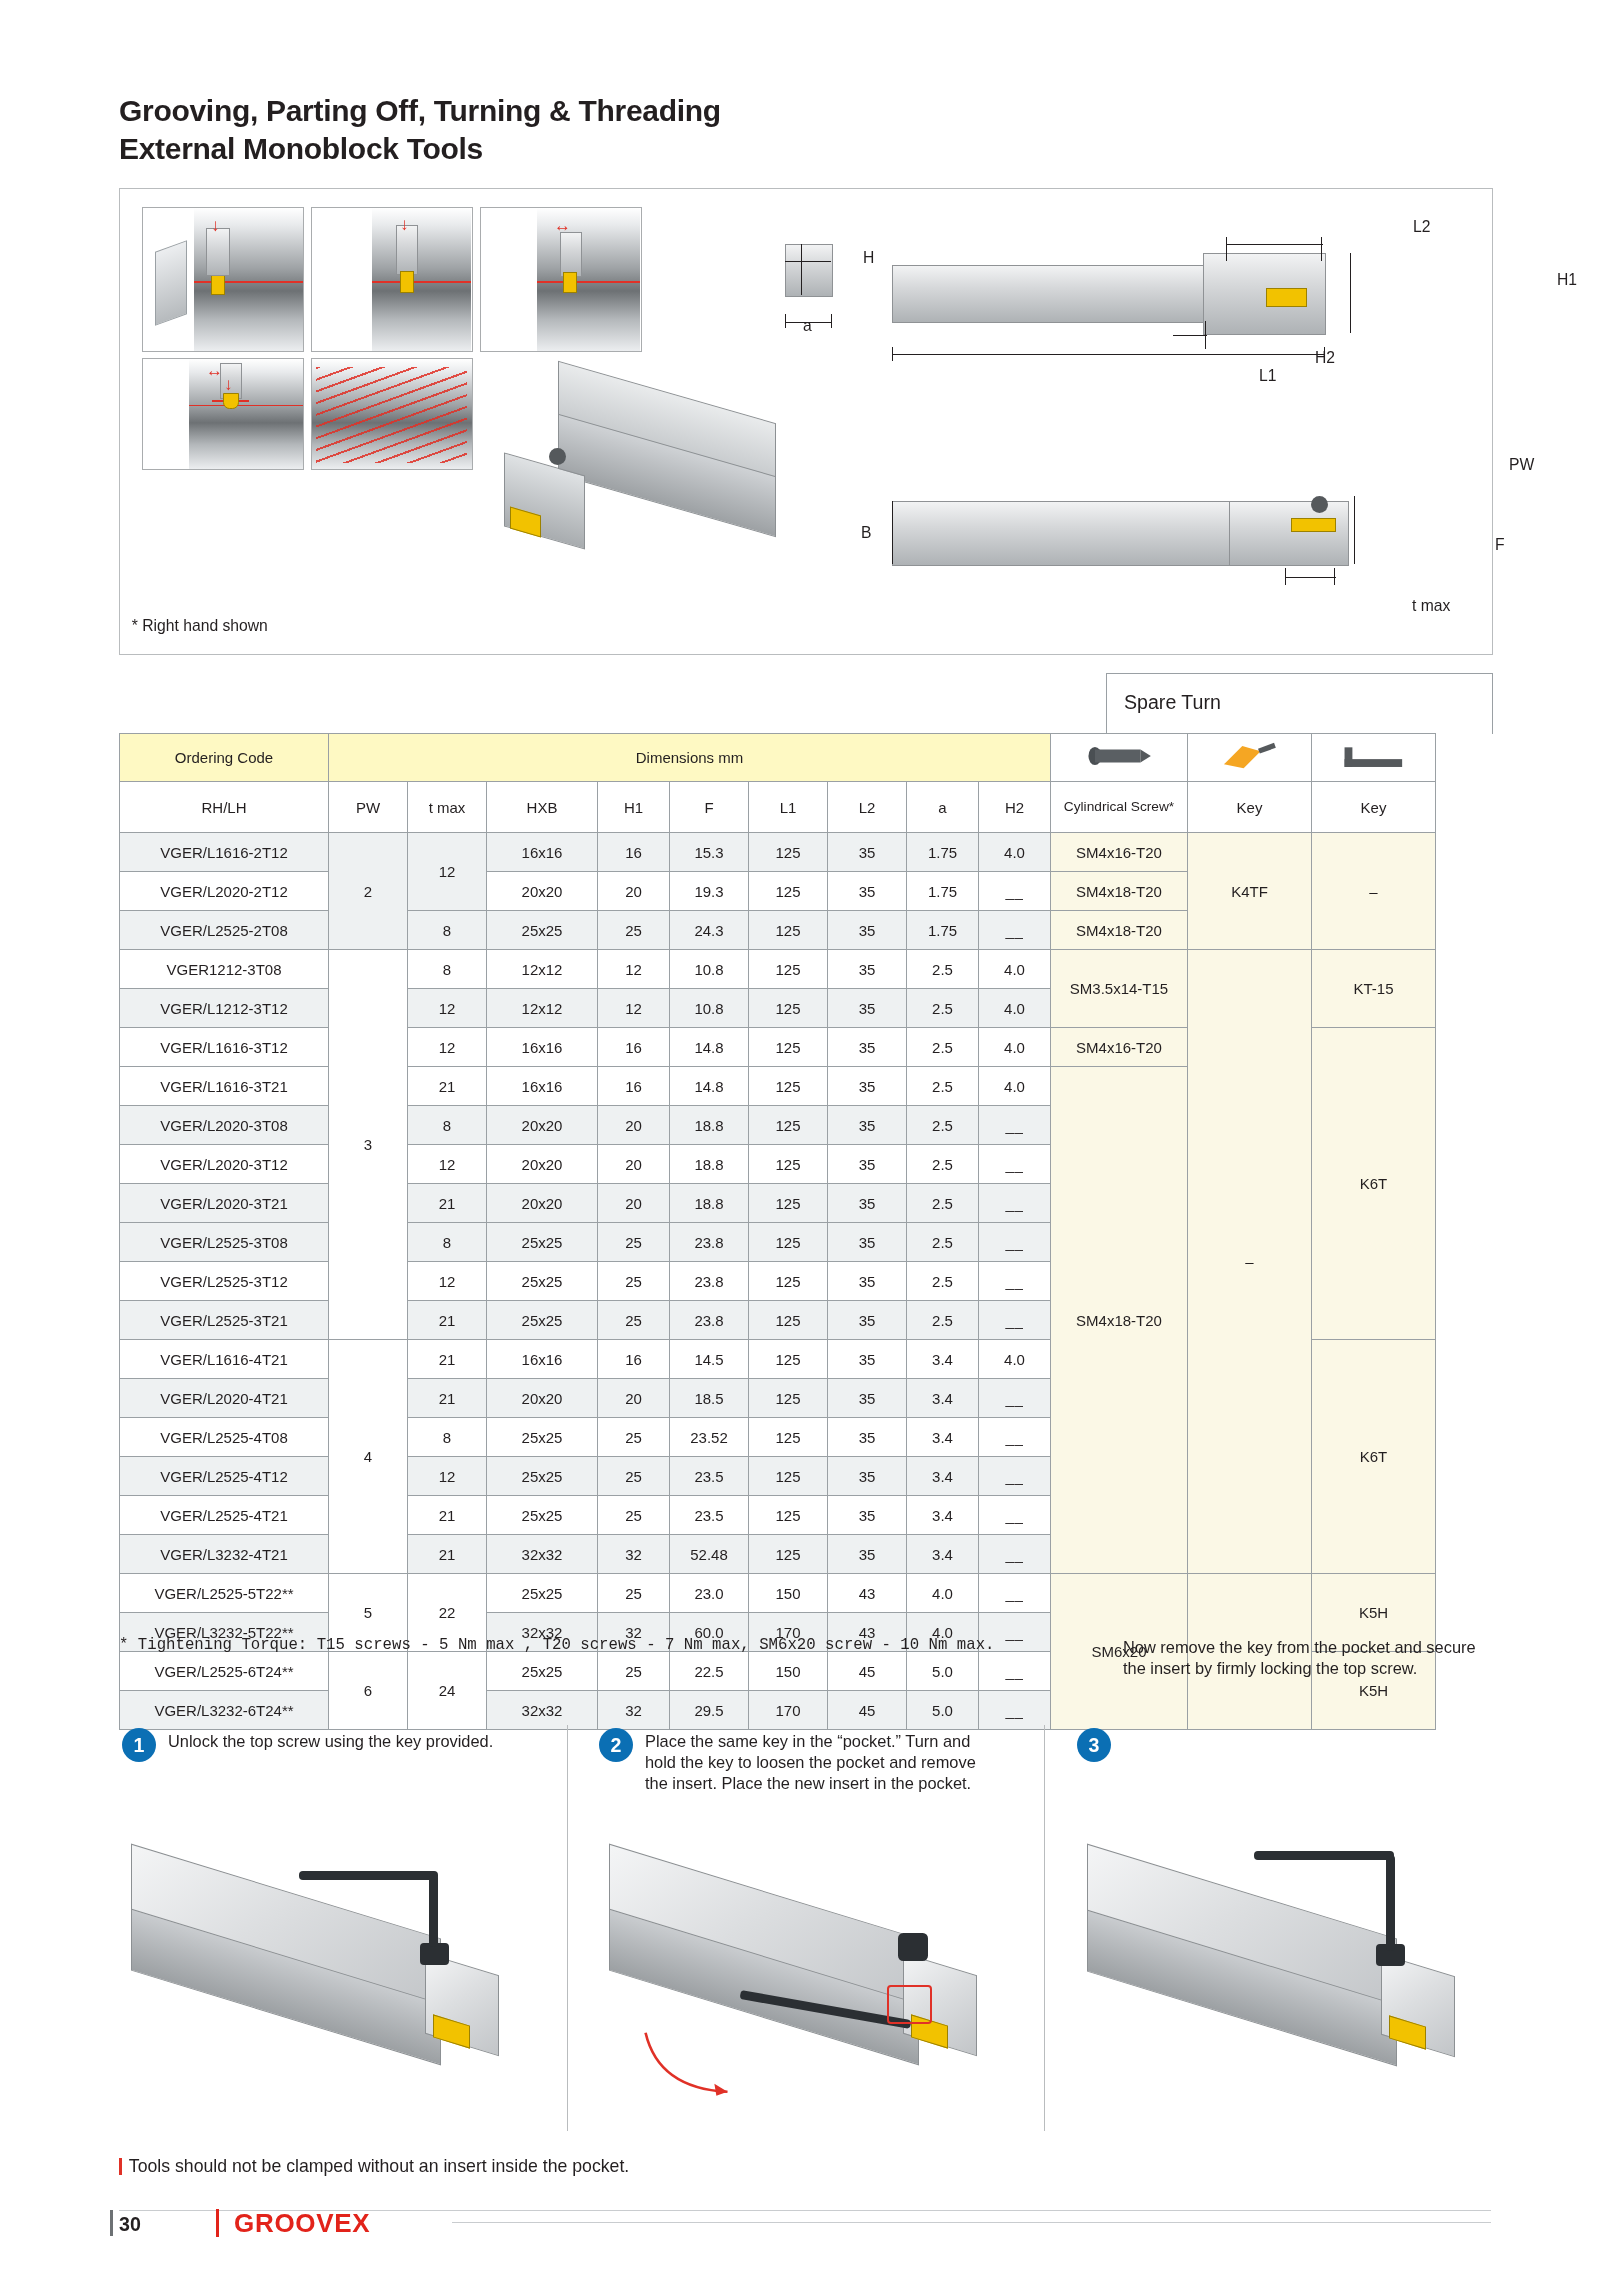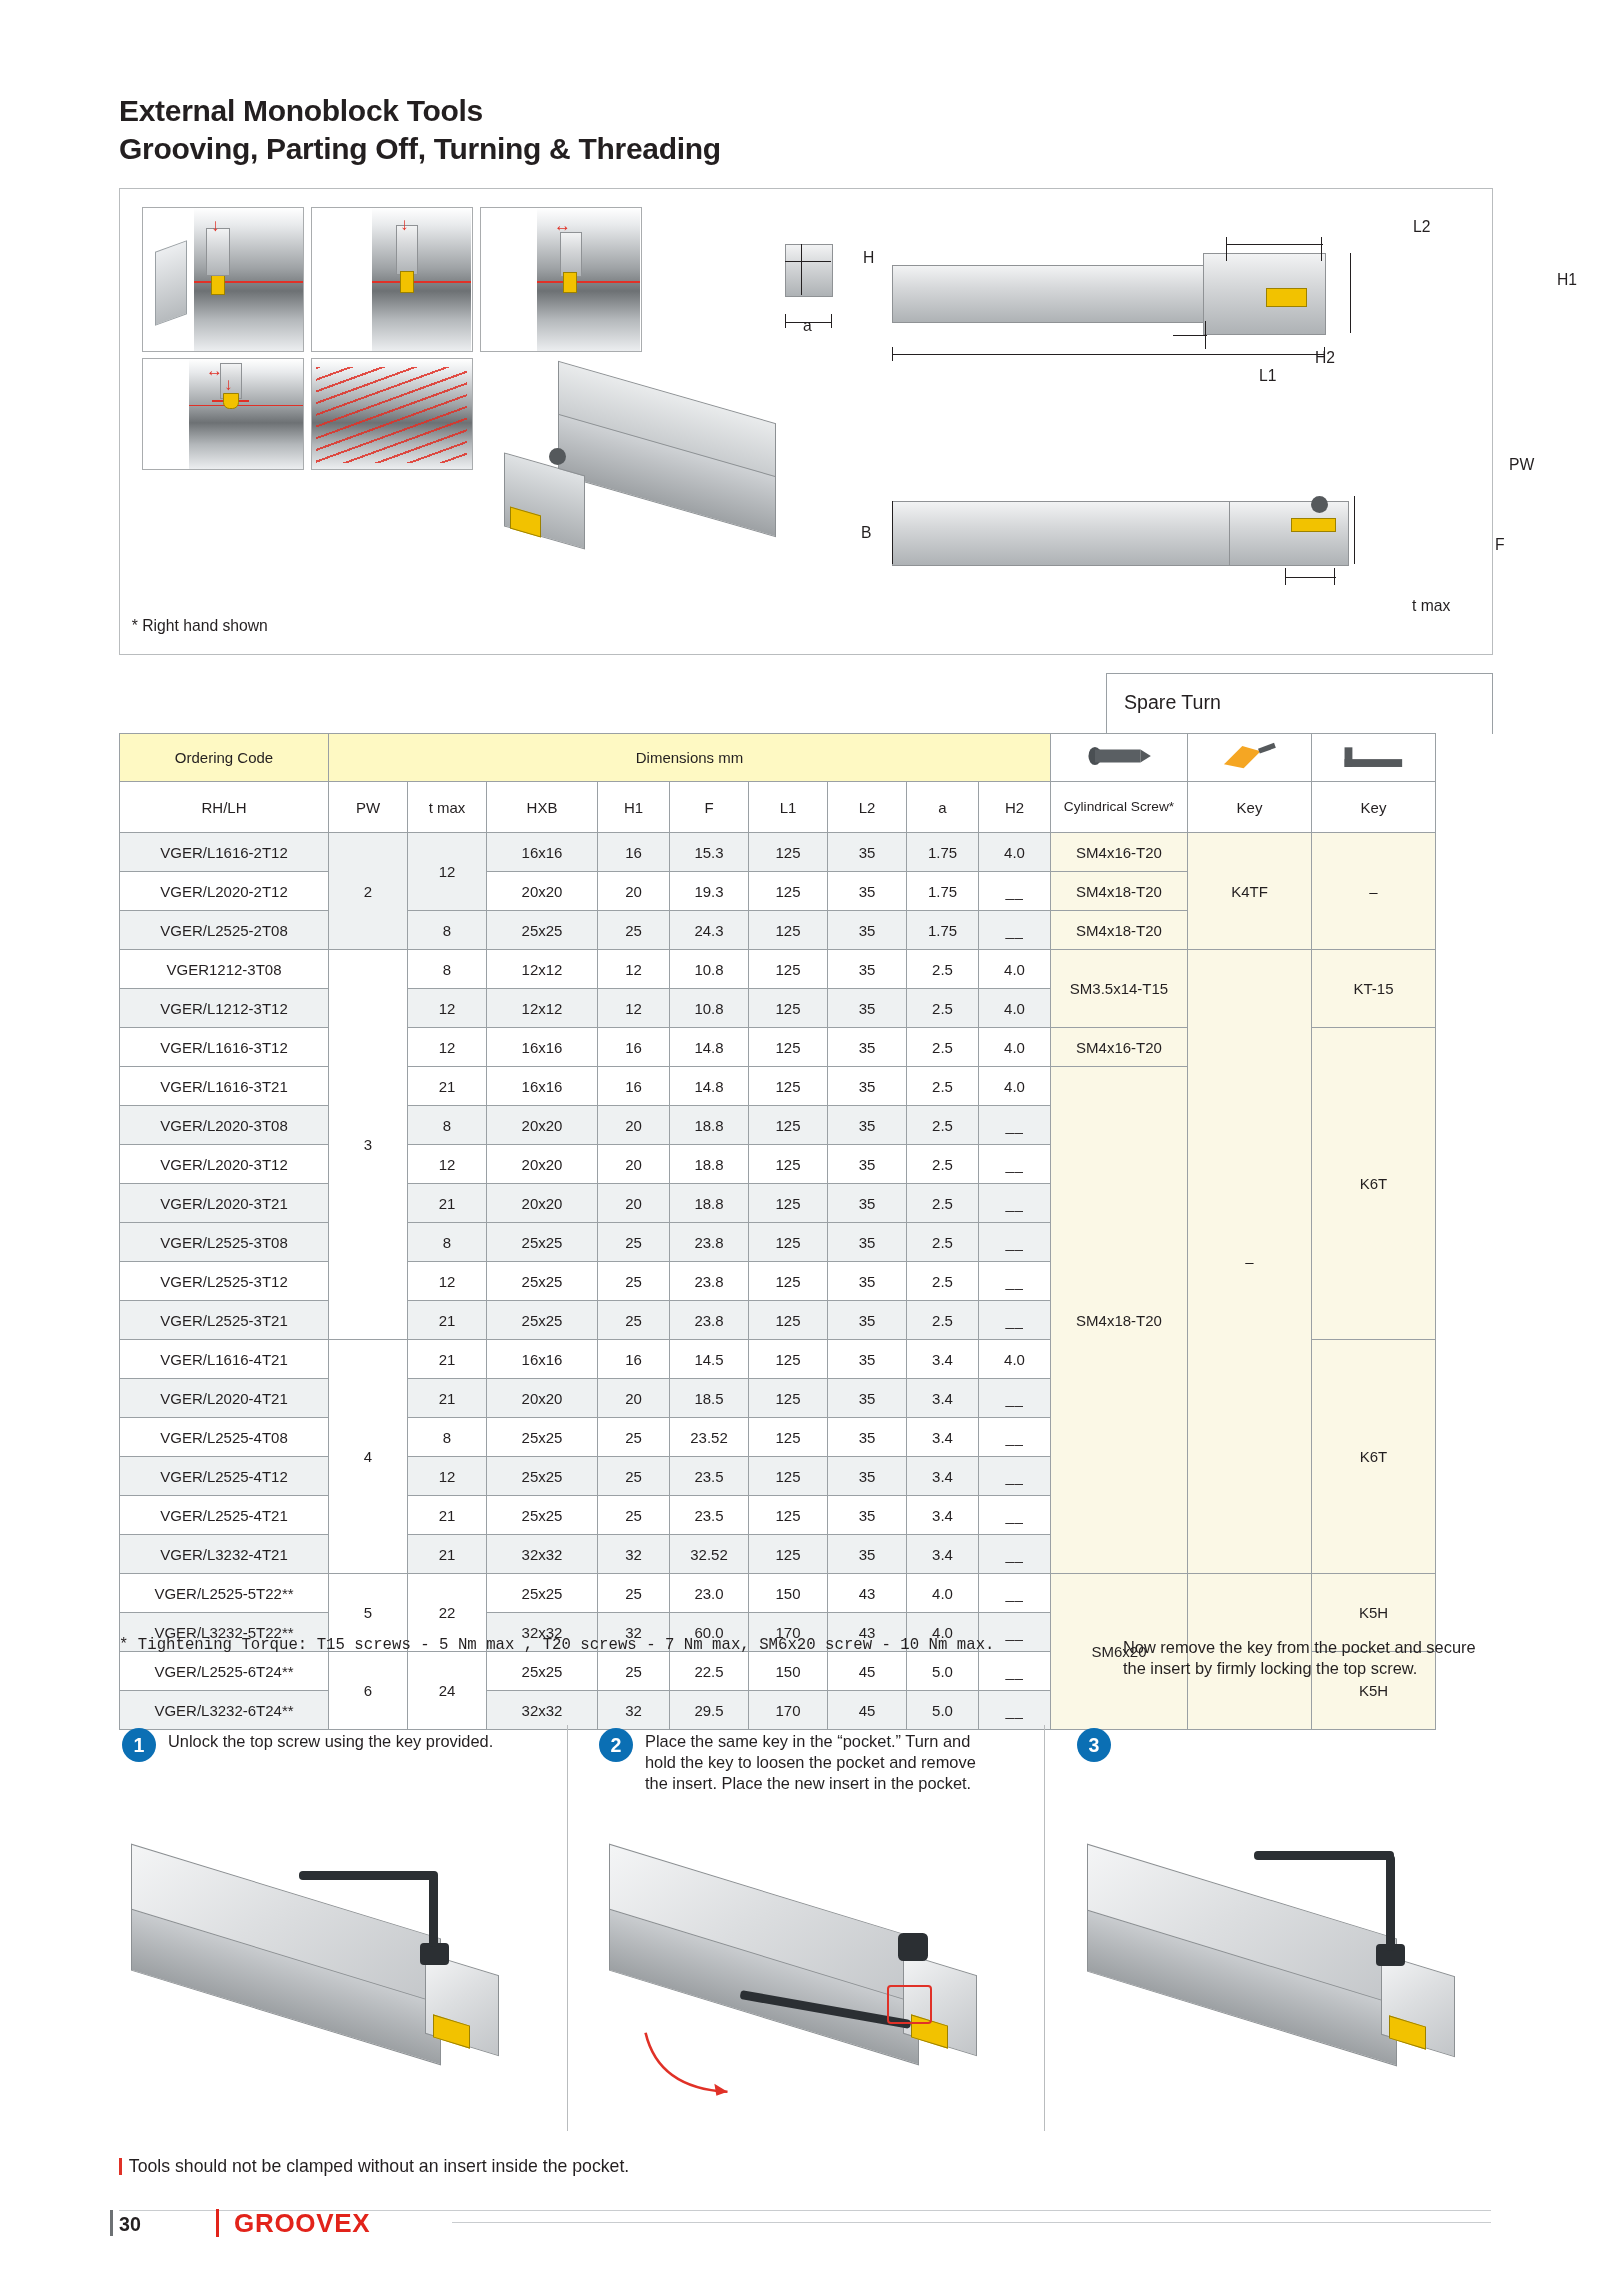--- a/index.html
+++ b/index.html
@@ -114,22 +114,22 @@
   }
   .brandbar{position:absolute;left:216px;top:2209px;width:3.3px;height:27.5px;background:#e2231a;}
   .brandline{position:absolute;left:452px;top:2222px;width:1039px;height:0.7px;background:#c9cccf;}
 </style>
 </head>
 <body>
 
 <div class="page">
 
   <div class="title">
+    <div>Grooving, Parting Off, Turning &amp; Threading</div>
     <div>External Monoblock Tools</div>
-    <div>Grooving, Parting Off, Turning &amp; Threading</div>
   </div>
 
   <div class="illus-panel">
 
     <div class="thumb" style="left:22px;top:18.3px;width:160px;height:143px;">
       <div class="cyl" style="left:51px;top:0;width:109px;height:143px;"></div>
       <div style="position:absolute;left:11.8px;top:38px;width:30px;height:72px;background:linear-gradient(to bottom,#eceef0,#b6babd);transform:skewY(-20deg);border:0.7px solid #9aa0a4;"></div>
       <div class="redline" style="left:51px;top:73px;width:109px;height:1.3px;"></div>
       <div class="insert-y" style="left:68px;top:63px;width:11.8px;height:22px;"></div>
       <div class="toolbar-grey" style="left:63px;top:19.6px;width:22px;height:46px;"></div>
@@ -498,21 +498,21 @@
         <td>125</td>
         <td>35</td>
         <td>3.4</td>
         <td class="nodash">__</td>
       </tr>
       <tr class="row-alt">
         <td class="code-cell">VGER/L3232-4T21</td>
         <td>21</td>
         <td>32x32</td>
         <td>32</td>
-        <td>32.52</td>
+        <td>52.48</td>
         <td>125</td>
         <td>35</td>
         <td>3.4</td>
         <td class="nodash">__</td>
       </tr>
 
       <tr class="row-plain">
         <td class="code-cell thick-top">VGER/L2525-5T22**</td>
         <td class="thick-top" rowspan="2">5</td>
         <td class="thick-top" rowspan="2">22</td>

